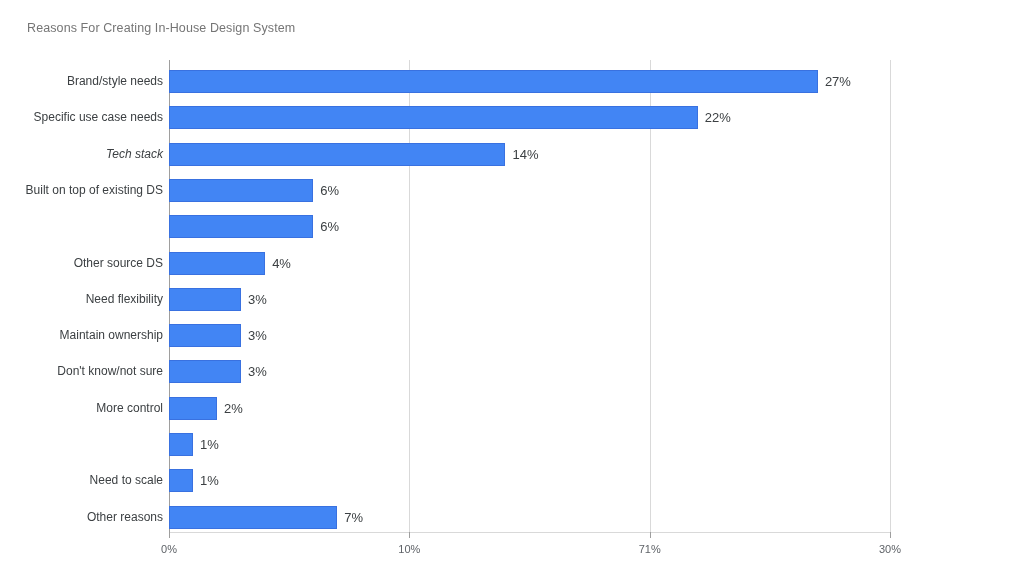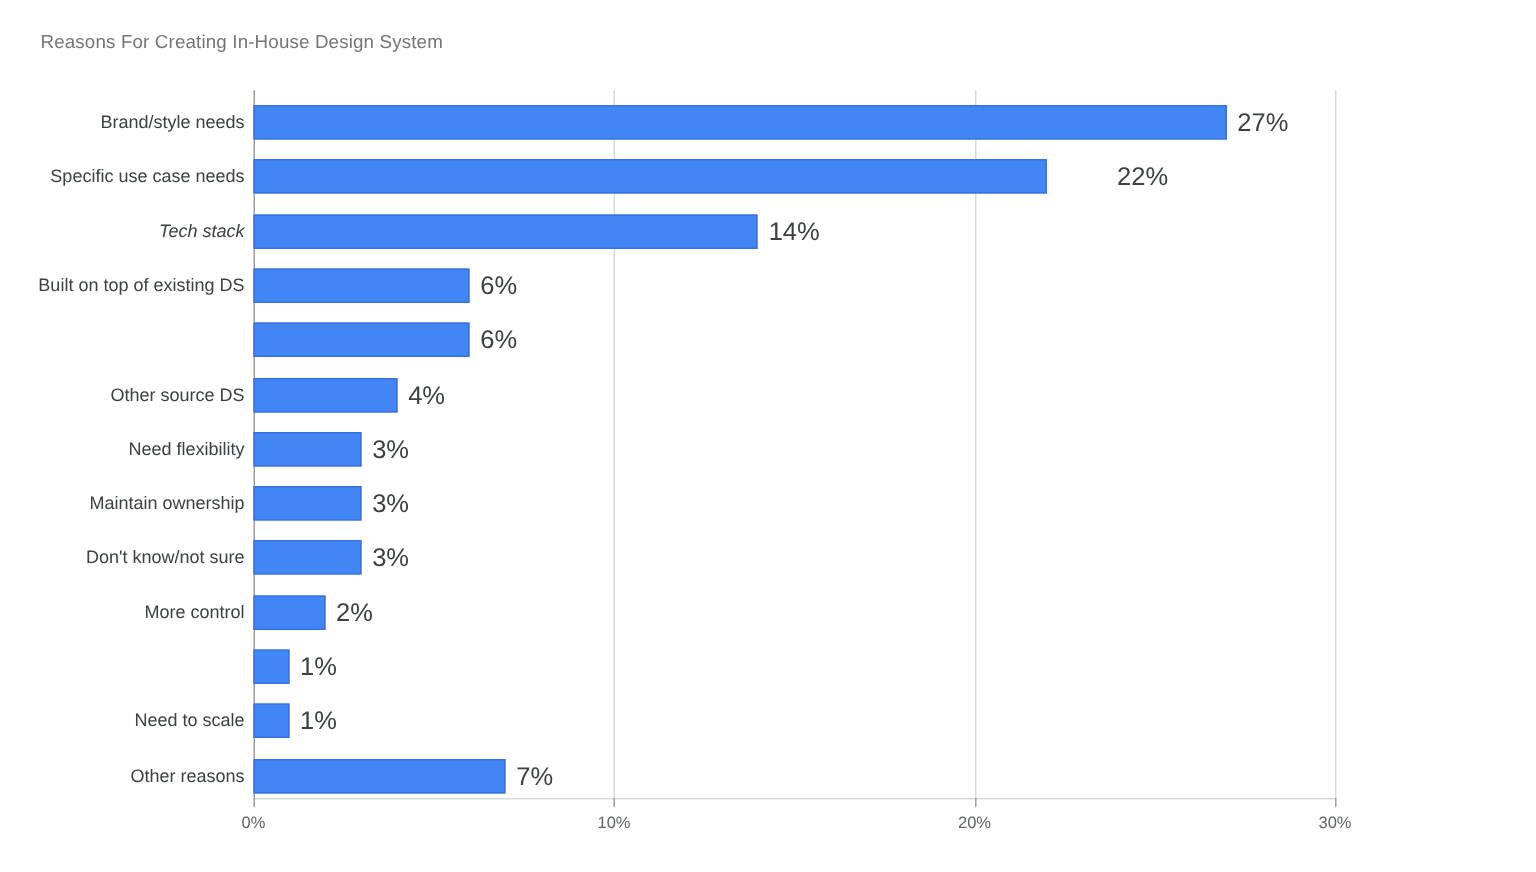--- a/index.html
+++ b/index.html
@@ -94,21 +94,21 @@
     left: 0;
     top: 0;
     height: 23px;
     background: #4285f4;
     border: 1px solid #3971e0;
     box-sizing: border-box;
   }
   .bar-value {
     position: absolute;
     top: 0;
-    font-size: 17px;
+    font-size: 13px;
     color: #3c4043;
     line-height: 23px;
     white-space: nowrap;
   }
 </style>
 </head>
 <body>
 
 <div id="chart-root">
 
@@ -121,34 +121,34 @@
         <div class="gridline" style="left: 240.333px;"></div>
         <div class="gridline" style="left: 480.667px;"></div>
         <div class="gridline" style="left: 721px;"></div>
       </div>
     <div id="ticks">
         <div class="tick-mark" style="left: 0px;"></div>
         <div class="tick-label" style="left: 0px;">0%</div>
         <div class="tick-mark" style="left: 240.333px;"></div>
         <div class="tick-label" style="left: 240.333px;">10%</div>
         <div class="tick-mark" style="left: 480.667px;"></div>
-        <div class="tick-label" style="left: 480.667px;">20%</div>
+        <div class="tick-label" style="left: 480.667px;">71%</div>
         <div class="tick-mark" style="left: 721px;"></div>
         <div class="tick-label" style="left: 721px;">30%</div>
       </div>
     <div id="rows">
         <div class="row" style="top: 10px; width: 721px;">
           <div class="cat-label" style="right: 727px;">Brand/style needs</div>
           <div class="bar" title="Brand/style needs: 27%" style="width: 648.9px; background: rgb(66, 133, 244); border-color: rgb(57, 113, 224);"></div>
           <div class="bar-value" style="left: 655.9px;">27%</div>
         </div>
         <div class="row" style="top: 46.3px; width: 721px;">
           <div class="cat-label" style="right: 727px;">Specific use case needs</div>
           <div class="bar" title="Specific use case needs: 22%" style="width: 528.733px; background: rgb(66, 133, 244); border-color: rgb(57, 113, 224);"></div>
-          <div class="bar-value" style="left: 535.733px; margin-left: 40px;">22%</div>
+          <div class="bar-value" style="left: 535.733px;">22%</div>
         </div>
         <div class="row" style="top: 82.6px; width: 721px;">
           <div class="cat-label" style="right: 727px; font-style: italic;">Tech stack</div>
           <div class="bar" title="Tech stack: 14%" style="width: 336.467px; background: rgb(66, 133, 244); border-color: rgb(57, 113, 224);"></div>
           <div class="bar-value" style="left: 343.467px;">14%</div>
         </div>
         <div class="row" style="top: 118.9px; width: 721px;">
           <div class="cat-label" style="right: 727px;">Built on top of existing DS</div>
           <div class="bar" title="Built on top of existing DS: 6%" style="width: 144.2px; background: rgb(66, 133, 244); border-color: rgb(57, 113, 224);"></div>
           <div class="bar-value" style="left: 151.2px;">6%</div>

